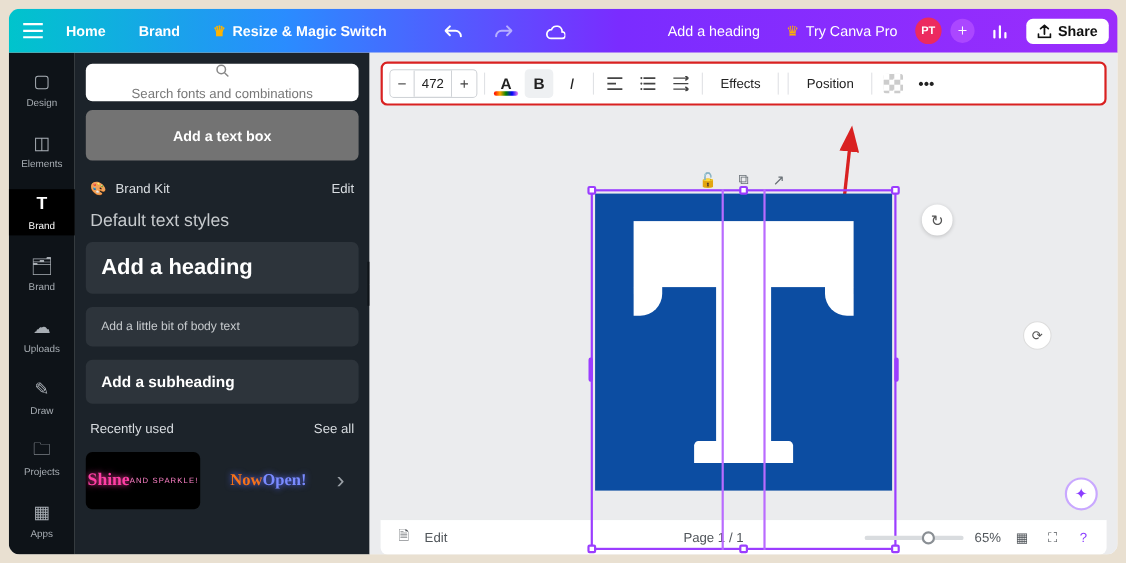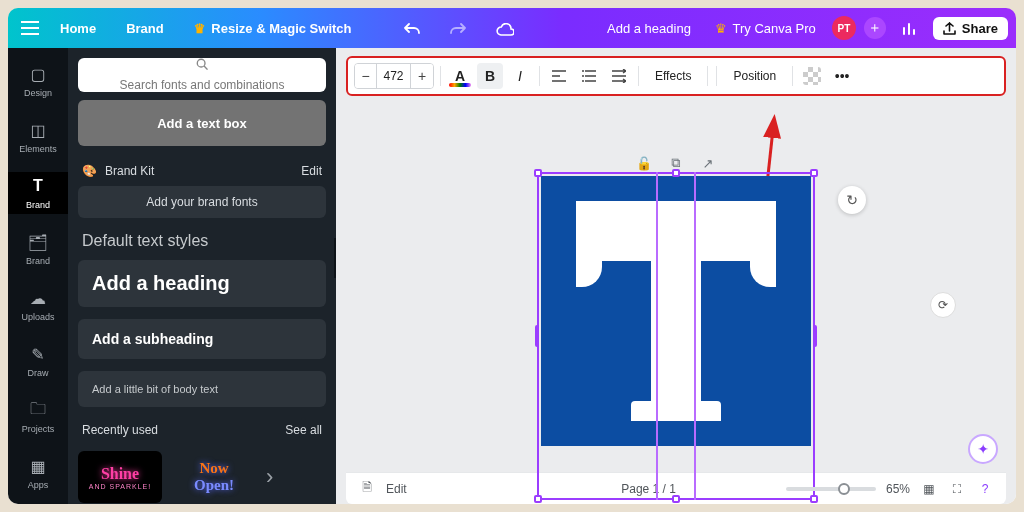--- a/index.html
+++ b/index.html
@@ -29,21 +29,21 @@
   .search { margin:10px 10px 8px 10px; height:34px; background:#fff; border-radius:6px; display:flex; align-items:center; padding:0 10px; gap:8px; color:#777; font-size:12px;flex-direction:column; }
   .addtext { margin:0 10px 10px 10px; height:46px; background:#737373; border-radius:6px; display:flex; align-items:center; justify-content:center; color:#fff; font-size:13px; font-weight:600; }
   .row { display:flex; align-items:center; justify-content:space-between; padding:8px 14px; font-size:12px; }
   .brandbtn { margin:0 10px 8px 10px; height:32px; background:#2d343b; border-radius:6px; display:flex; align-items:center; justify-content:center; font-size:12px; }
   .section { padding:6px 14px; font-size:16px; color:#c6cacd; }
   .stylecard { margin:4px 10px 8px 10px; background:#2d343b; border-radius:6px; padding:12px 14px; color:#fff; cursor:pointer; }
   .heading { font-weight:800; font-size:20px; }
   .subheading { font-weight:700; font-size:14px; }
   .bodytext { font-size:11px; color:#c6cacd; }
   .recent { display:flex; gap:10px; padding:6px 10px 0 10px; align-items:center; }
-  .thumb { width:84px; height:52px; background:#000; border-radius:6px; display:flex; flex-direction:column; align-items:center; justify-content:center; overflow:hidden; }
+  .thumb { width:104px; height:52px; background:#000; border-radius:6px; display:flex; flex-direction:row; align-items:center; justify-content:center; overflow:hidden; }
   .shine1 { font-family:cursive; color:#ff3fa5; font-weight:800; font-size:16px; text-shadow:0 0 6px #ff3fa5; }
   .shine2 { font-size:7px; color:#ff82c8; letter-spacing:1px; }
   .now1 { font-family:cursive; color:#f97316; font-weight:800; font-size:15px; text-shadow:0 0 6px #5a6bff; }
   .now2 { font-family:cursive; color:#7a8bff; font-weight:800; font-size:15px; text-shadow:0 0 6px #5a6bff; }
   .chev { color:#9aa0a6; font-size:22px; }
   .panel-handle { position:absolute; right:-8px; top:190px; width:10px; height:40px; background:#0e1318; border-radius:0 6px 6px 0; display:flex; align-items:center; justify-content:center; color:#888; font-size:8px; }
 
   
   .canvas-area { flex:1; display:flex; flex-direction:column; background:#ebecee; position:relative; }
   
@@ -202,30 +202,29 @@
         <span>Search fonts and combinations</span>
       </div>
       <div class="addtext">Add a text box</div>
       <div class="row">
         <span style="display:flex;align-items:center;gap:8px">
             <span>🎨</span>
             <span>Brand Kit</span>
           </span>
         <span>Edit</span>
       </div>
-      <div class="brandbtn">Add your brand fonts</div>
       <div class="section">Default text styles</div>
       <div class="stylecard">
           <div class="heading">Add a heading</div>
         </div>
       <div class="stylecard">
+          <div class="bodytext">Add a little bit of body text</div>
+        </div>
+      <div class="stylecard">
           <div class="subheading">Add a subheading</div>
-        </div>
-      <div class="stylecard">
-          <div class="bodytext">Add a little bit of body text</div>
         </div>
       <div class="row">
         <span>Recently used</span>
         <span>See all</span>
       </div>
       <div class="recent">
         <div class="thumb">
           <div class="shine1">Shine</div>
           <div class="shine2">AND SPARKLE!</div>
         </div>

